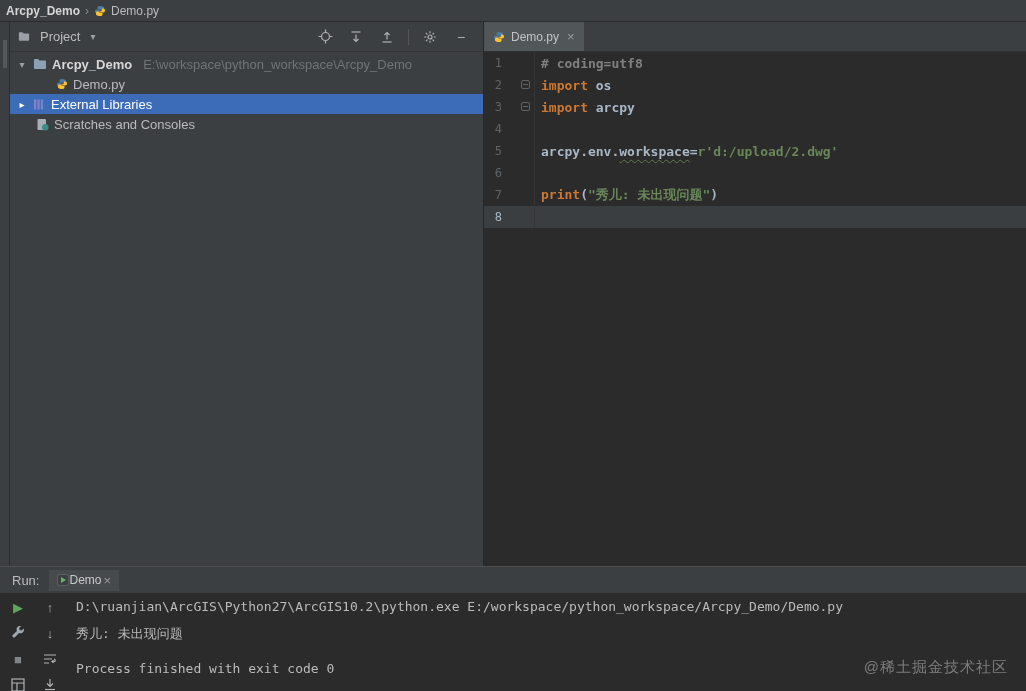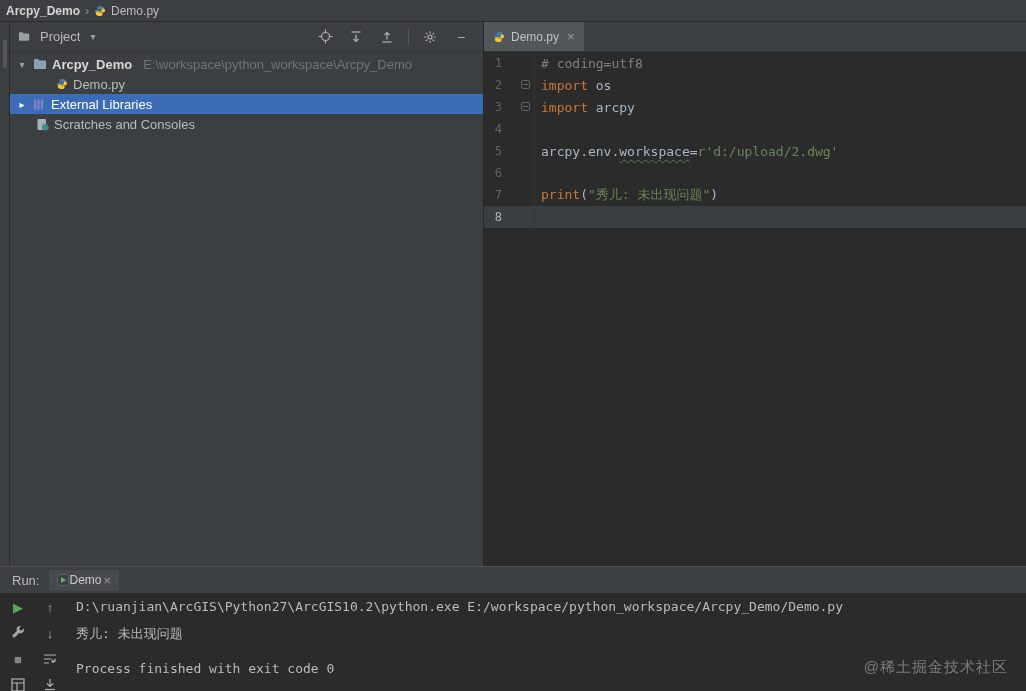--- a/index.html
+++ b/index.html
@@ -60,21 +60,21 @@
   .code-line { display: flex; height: 22px; align-items: center; }
   .code-line.current { background: #3b3e40; }
   .gutter { width: 51px; flex: none; position: relative; display: flex; align-items: center;
     height: 100%; border-right: 1px solid #353535; }
   .line-num { width: 18px; text-align: right; color: #606366; font-size: 12px; }
   .code-line.current .line-num { color: #a9b7c6; }
   .fold-marker { position: absolute; right: 4px; top: 6px; width: 9px; height: 9px;
     border: 1px solid #606366; border-radius: 2px; }
   .fold-marker::after { content: ""; position: absolute; left: 1px; right: 1px; top: 3px;
     height: 1px; background: #606366; }
-  .code-text { padding-left: 6px; white-space: pre; }
+  .code-text { padding-left: 6px; white-space: pre; font-weight: bold; }
   .tok-comment { color: #808080; }
   .tok-keyword { color: #cc7832; }
   .tok-string { color: #6a8759; }
   .tok-plain { color: #a9b7c6; }
   .wavy { text-decoration: underline wavy #5f7a4f; text-decoration-thickness: 1px; text-underline-offset: 3px; }
 
   
   .run-panel { position: absolute; top: 566px; left: 0; right: 0; bottom: 0;
     border-top: 1px solid #505050; display: flex; flex-direction: column; background: #2b2b2b; }
   .run-tabs { height: 26px; flex: none; background: #3c3f41; display: flex; align-items: center;

